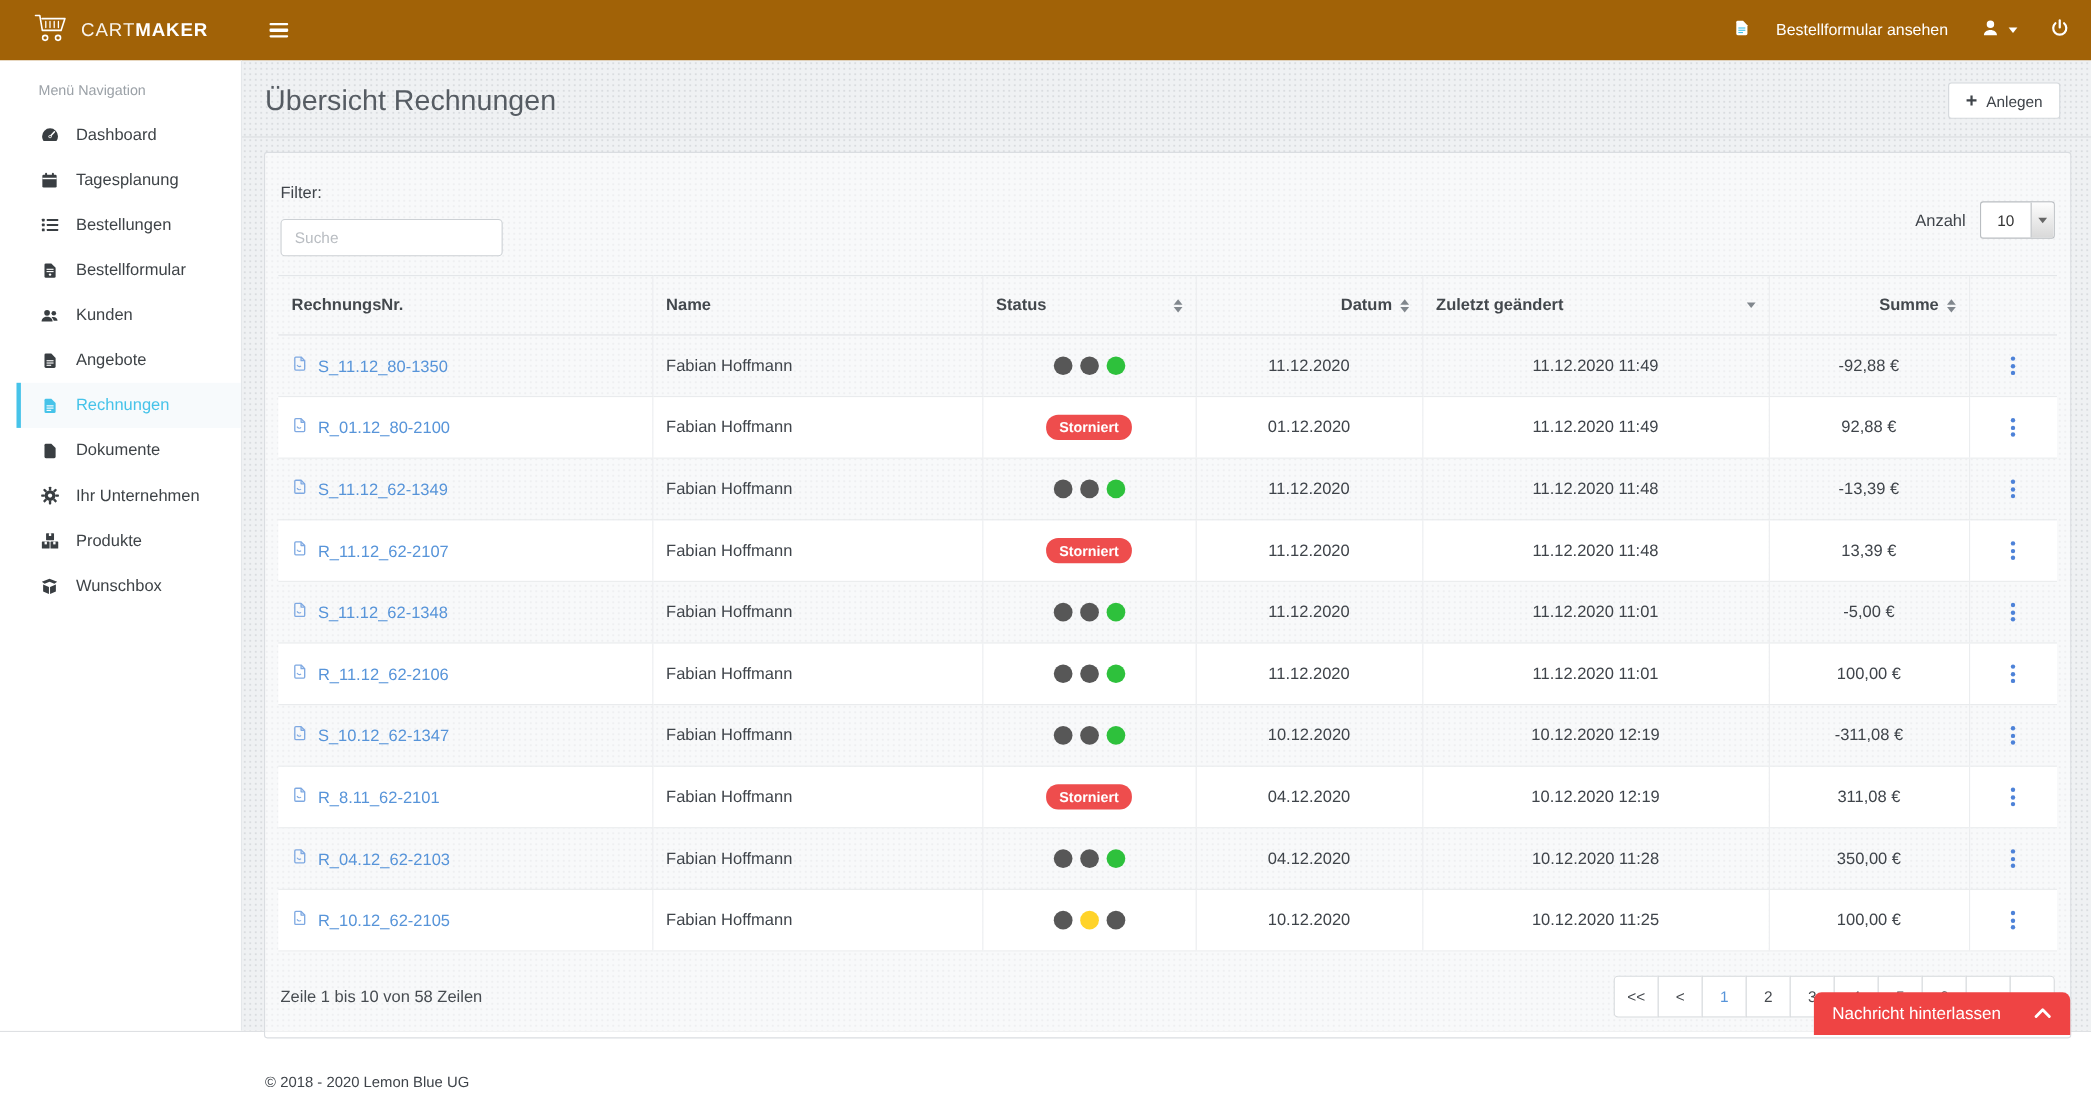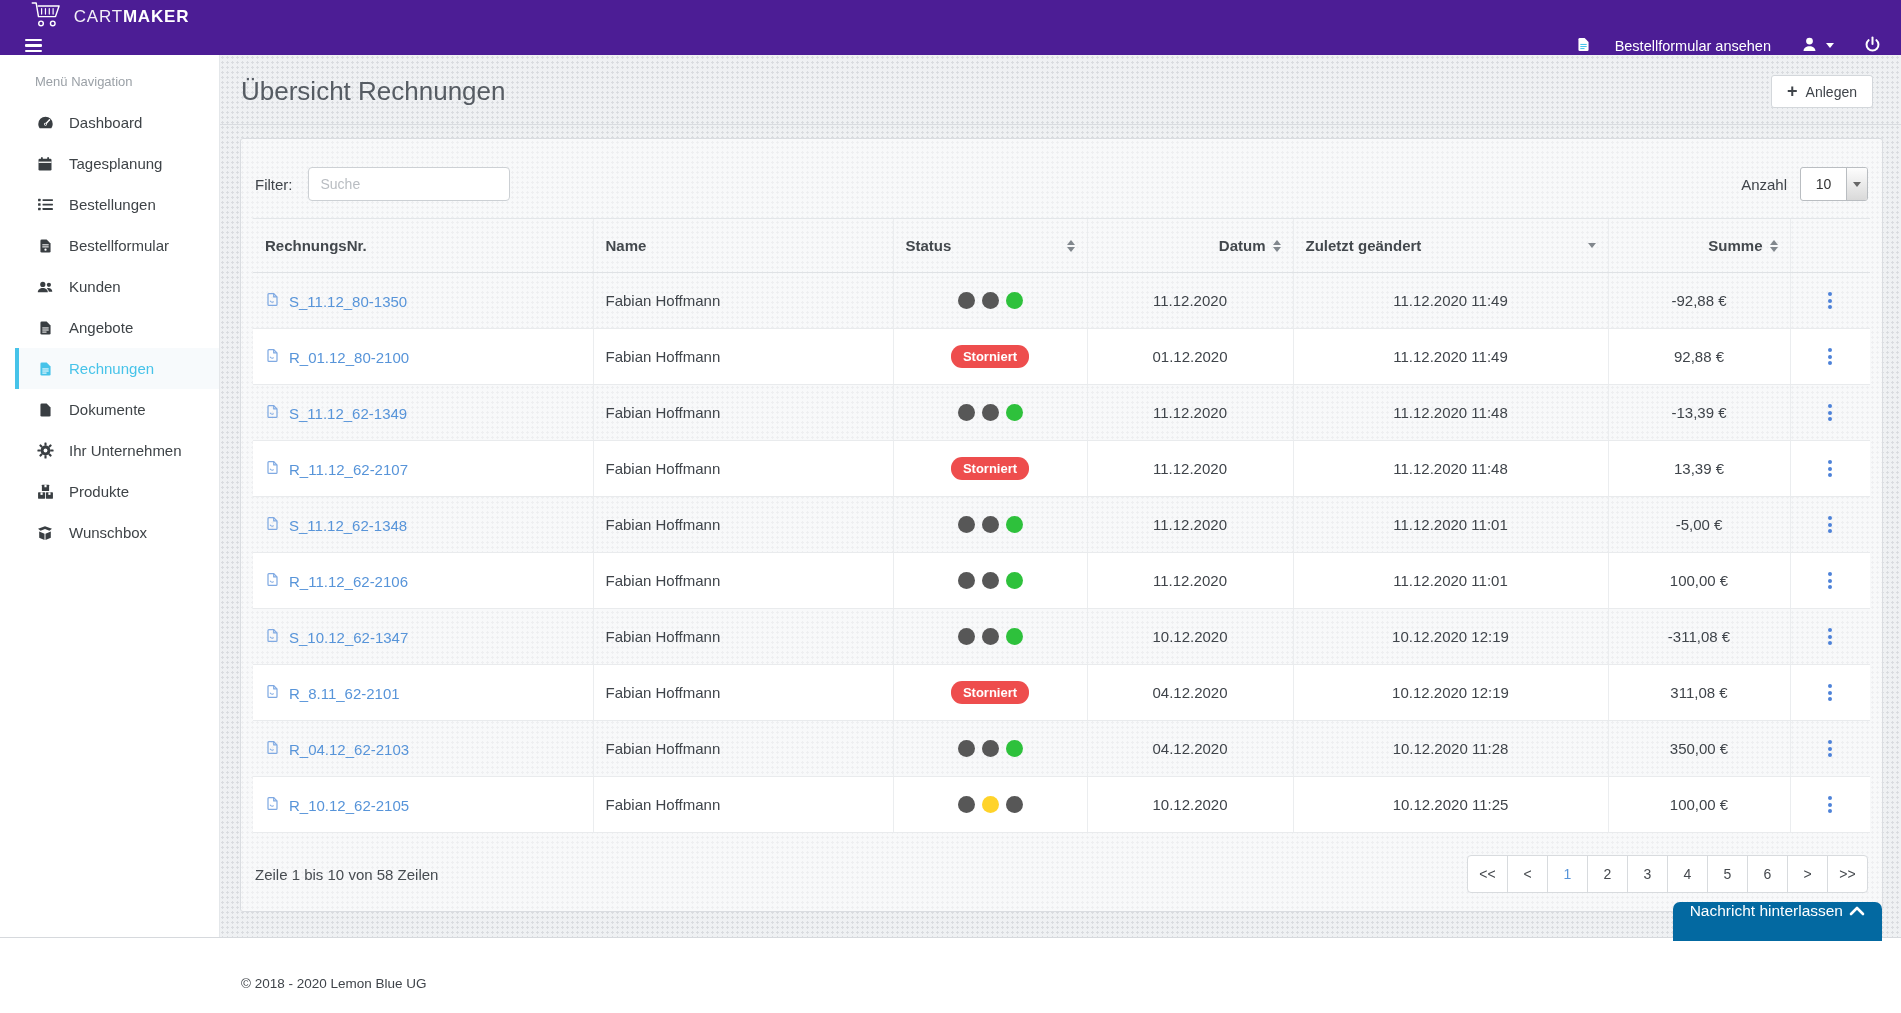--- a/index.html
+++ b/index.html
@@ -4,21 +4,21 @@
 <style>
   * { box-sizing: border-box; }
   html,body { margin:0; padding:0; }
   body {
     font-family: "Liberation Sans", "DejaVu Sans", sans-serif;
     width: 1901px; height: 1013px; overflow: hidden; background:#fff;
   }
   .app { position:relative; width:1901px; height:1013px; overflow:hidden; }
 
   
-  .topbar { height:55px; background:#4c1d95; display:flex;flex-direction:column; }
+  .topbar { height:55px; background:#a16207; display:flex; }
   .brand { width:220px; display:flex; align-items:center; justify-content:center; gap:9px; cursor:pointer; }
   .brand-text { font-size:17px; color:#fff; letter-spacing:.8px; white-space:nowrap; }
   .brand-text .thin { font-weight:400; opacity:.93; }
   .brand-text .bold { font-weight:700; }
   .topbar-main { flex:1; display:flex; align-items:center; justify-content:space-between; padding:0 20px 0 21px; }
   .hamburger { display:flex; flex-direction:column; gap:3px; cursor:pointer; padding:6px 4px; }
   .hamburger i { display:block; width:17px; height:2.4px; background:#fff; border-radius:1px; }
   .topbar-right { display:flex; align-items:center; gap:30px; color:#fff; font-size:14.5px; }
   .order-form-link { display:flex; align-items:center; gap:24px; cursor:pointer; }
   .user-menu { display:flex; align-items:center; gap:8px; cursor:pointer; }
@@ -42,21 +42,21 @@
     padding:20px 28px 16px 21px; border-bottom:1px solid #d9dce0; }
   .page-title { margin:0; font-size:26px; font-weight:400; color:#565c63; line-height:33px; }
   .btn-anlegen { height:33px; padding:0 15px; background:#fff; border:1px solid #d3d7db; border-radius:3px;
     font-size:14px; color:#3f444a; display:flex; align-items:center; gap:8px; cursor:pointer;
     font-family:inherit; }
   .btn-anlegen .plus { font-size:18px; font-weight:700; line-height:1; margin-top:-2px; }
 
   
   .card { margin:13px 18px 0 20px; background:rgba(255,255,255,0.55); border:1px solid #dadde1; border-radius:3px; padding:12px 12px 14px; }
   .toolbar { display:flex; justify-content:space-between; align-items:center; padding:16px 2px 17px; }
-  .filter-group { display:flex; align-items:center; gap:15px; font-size:15px; color:#3f444a; }
+  .filter-group { display:flex; align-items:flex-start; gap:15px; font-size:15px; color:#3f444a;flex-direction:column; }
   .search-input { width:202px; height:34px; border:1px solid #ccd0d4; border-radius:4px; padding:0 12px;
     font-size:14px; color:#444; background:#fff; font-family:inherit; outline:none; }
   .search-input::placeholder { color:#b9bdc2; }
   .count-group { display:flex; align-items:center; gap:13px; font-size:15px; color:#3f444a; }
   .select { width:68px; height:34px; border:1px solid #b9bdc1; border-radius:3px; background:#fff;
     display:flex; align-items:stretch; overflow:hidden; cursor:pointer; }
   .sel-val { flex:1; display:flex; align-items:center; justify-content:center; font-size:14px; color:#333; }
   .sel-arrow { width:21px; background:linear-gradient(#fdfdfd,#d9d9d9); border-left:1px solid #b9bdc1;
     display:flex; align-items:center; justify-content:center; }
   .sel-arrow i { width:0; height:0; border-left:4px solid transparent; border-right:4px solid transparent; border-top:5px solid #666; }
@@ -91,23 +91,23 @@
     background:#fff; border:1px solid #d8dbde; margin-left:-1px; font-size:14px; color:#45494e;
     cursor:pointer; padding:0 10px; font-family:inherit; }
   .page-btn:first-child { border-radius:4px 0 0 4px; margin-left:0; }
   .page-btn:last-child { border-radius:0 4px 4px 0; }
   .page-btn.active { color:#5794d9; }
 
   
   .page-footer { height:76px; background:#fff; border-top:1px solid #d6d9dd; padding:38px 0 0 241px; font-size:13.5px; color:#3f444a; }
 
   
-  .msg-btn { position:absolute; right:19px; top:902px; height:39px; background:#0369a1; color:#fff;
-    border:none; border-radius:7px 7px 0 0; font-size:15.5px; display:flex; align-items:flex-start;
-    gap:6px; padding:0 17px; cursor:pointer; font-family:inherit; }
+  .msg-btn { position:absolute; right:19px; top:902px; height:39px; background:#ef4444; color:#fff;
+    border:none; border-radius:7px 7px 0 0; font-size:15.5px; display:flex; align-items:center;
+    gap:30px; padding:0 17px; cursor:pointer; font-family:inherit; }
 </style>
 </head>
 <body>
 
 <div class="app">
 
   <header class="topbar">
     <div class="brand">
       <span>
         <svg width="34" height="29" viewBox="0 0 40 34" fill="none" stroke="#fff" stroke-width="1.7" stroke-linecap="round" stroke-linejoin="round">

